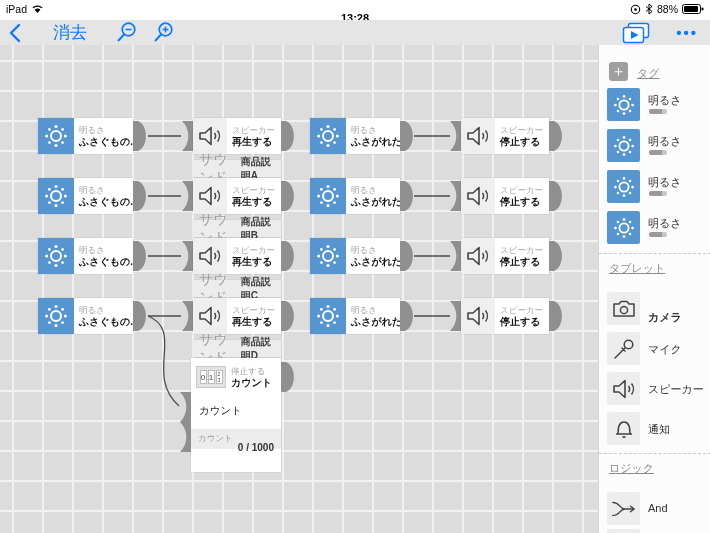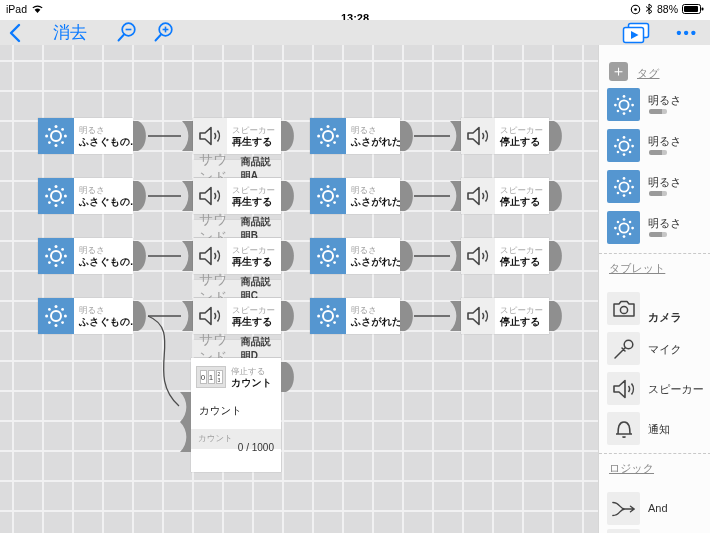--- a/index.html
+++ b/index.html
@@ -48,21 +48,21 @@
 
   
   .counter-card { width:90px; height:114px; background:#fff; box-shadow:0 0 1px rgba(0,0,0,.25); }
   .counter-head { height:38px; display:flex; align-items:center; padding-left:5px; }
   .cnt-iconbox { width:30px; height:22px; background:#e2e2e2; border:1px solid #c9c9c9; display:flex; align-items:center; justify-content:center; gap:1px; flex:none; }
   .cnt-cell { width:7px; height:14px; background:#fff; border:1px solid #bdbdbd; font-size:8px; color:#444; display:flex; align-items:center; justify-content:center; }
   .cnt-cell.split { flex-direction:column; font-size:5px; line-height:6px; }
   .counter-input { font-size:10.5px; font-weight:500; color:#222; padding-left:8px; height:28px; line-height:28px; }
   .counter-foot { height:20px; background:#ececec; display:flex; align-items:center; justify-content:space-between; padding:0 7px; }
   .cnt-foot-label { font-size:8.5px; color:#9e9e9e; }
-  .cnt-foot-value { font-size:10px; font-weight:normal; color:#333;margin-top:16px; }
+  .cnt-foot-value { font-size:10px; font-weight:bold; color:#333;margin-top:16px; }
 
   
   .sidebar { position:absolute; left:598px; top:45px; width:112px; height:488px; background:#fcfcfc;
     border-left:1px solid #d6d6d6; overflow:hidden; }
   .plus-btn { position:absolute; left:10px; top:17px; width:19px; height:19px; background:#9f9f9f; border-radius:3px;
     color:#fff; font-size:15px; line-height:17px; text-align:center; cursor:pointer; }
   .sec-header { position:absolute; left:10px; font-size:11px; color:#8a8a8a;text-decoration:underline; }
   .side-item-icon { position:absolute; left:8px; width:33px; height:33px; border-radius:2px; display:flex; align-items:center; justify-content:center; }
   .side-item-icon.blue { background:#5596d0; }
   .side-item-icon.gray { background:#ededed; }

